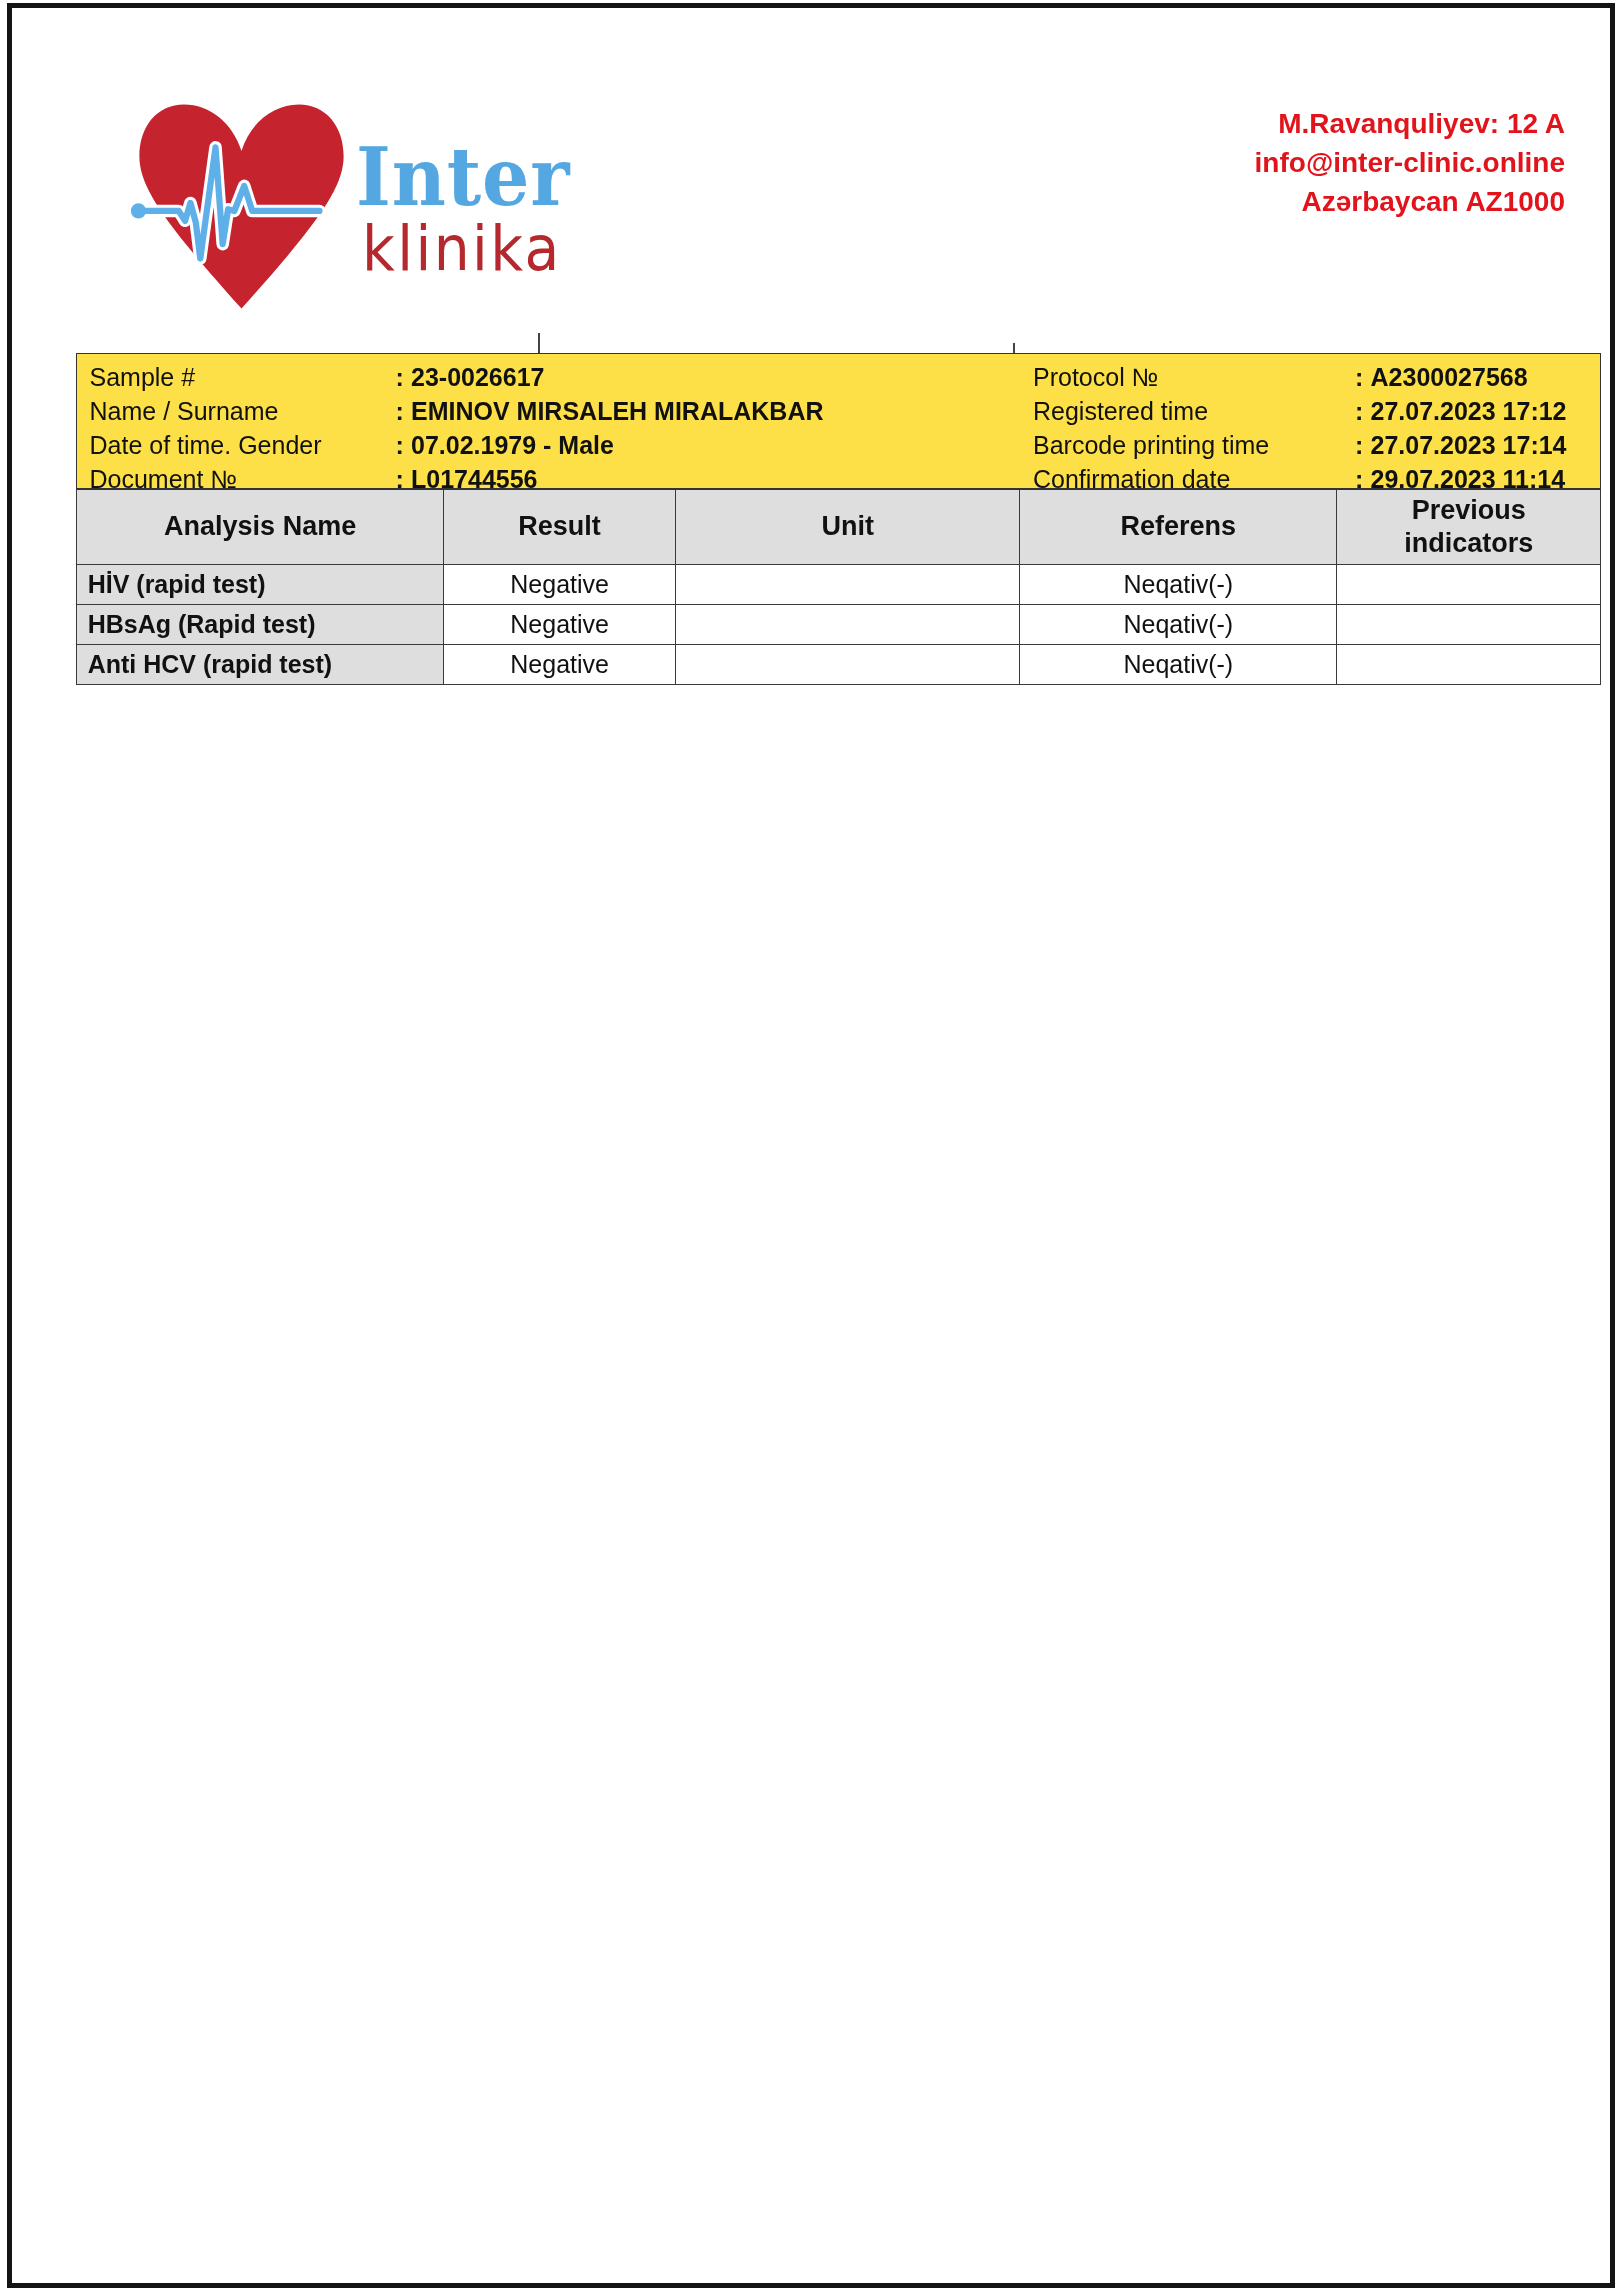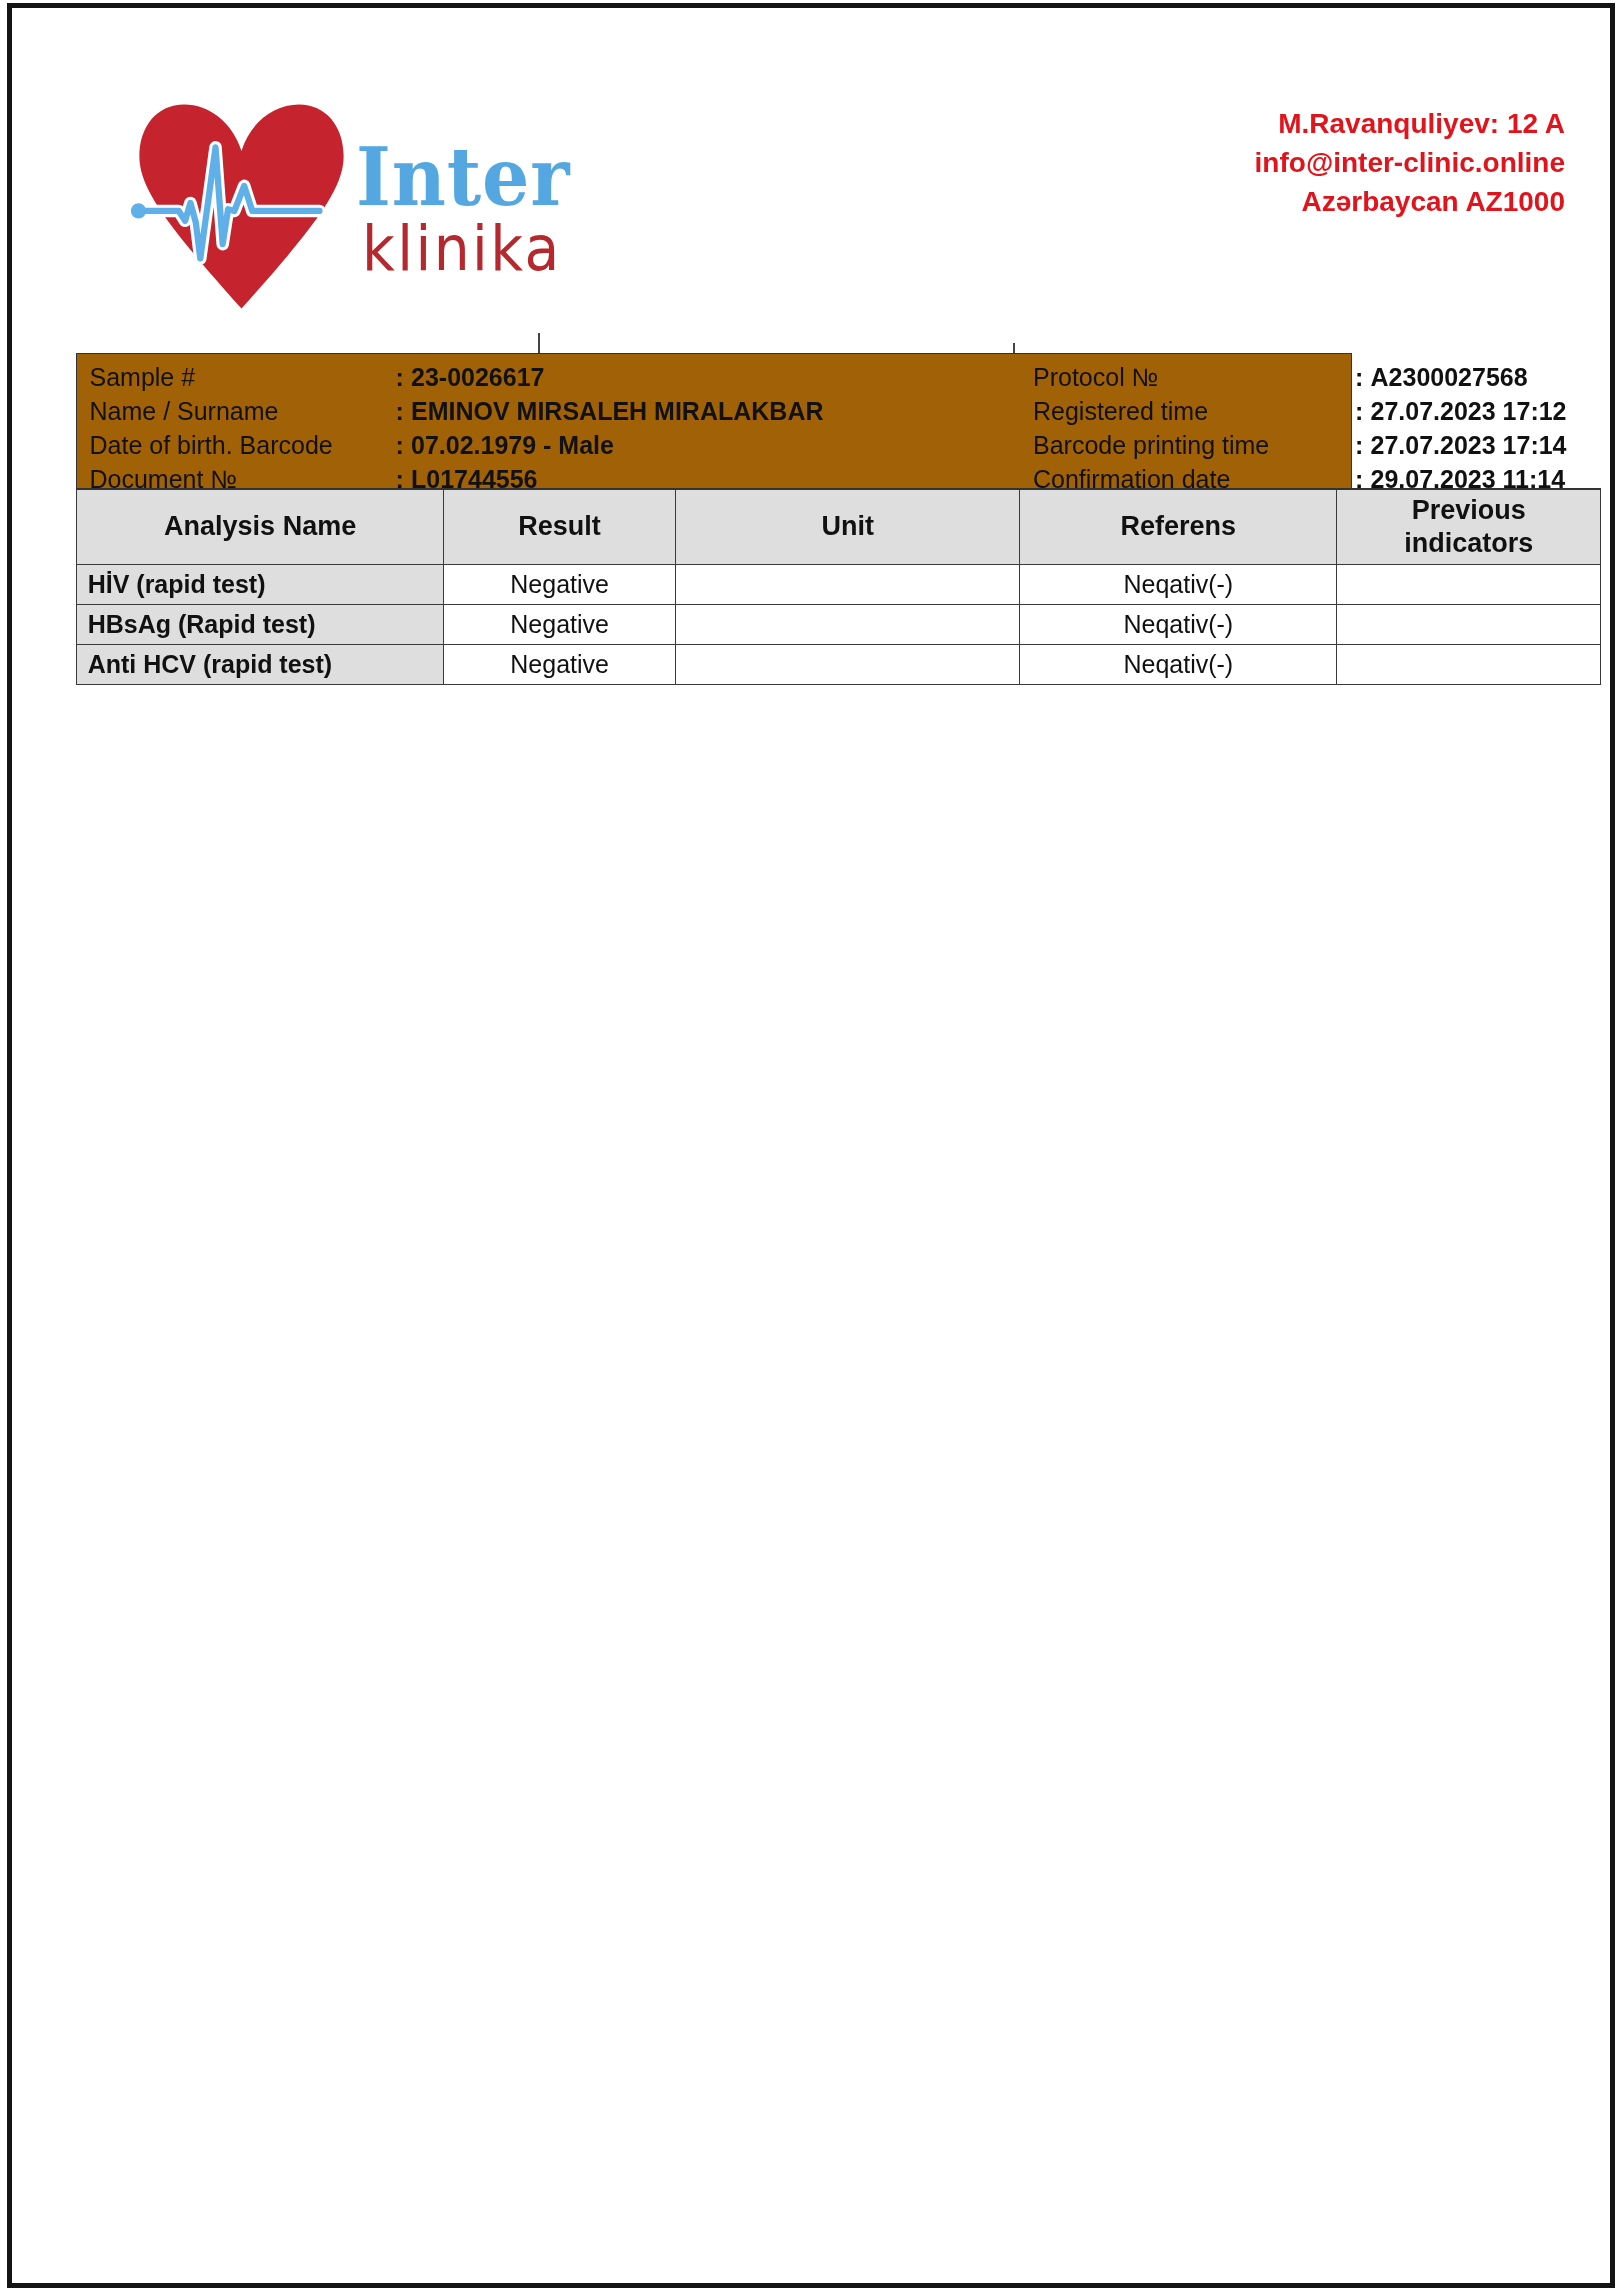--- a/index.html
+++ b/index.html
@@ -27,22 +27,22 @@
   }
 
   
   .contact {
     position:absolute; right:54px; top:104px; text-align:right;
     color:#e1141c; font-weight:bold; font-size:28px; line-height:39px;
   }
 
   
   .info-box {
-    position:absolute; left:76px; top:353px; width:1276px; height:144px;
-    border:1.8px solid #333333; border-bottom:none; background:#a16207;
+    position:absolute; left:76px; top:353px; width:1525px; height:144px;
+    border:1.8px solid #333333; border-bottom:none; background:#fde047;
     font-size:25px; line-height:34px; padding-top:6.3px;
   }
   .info-col { position:absolute; top:6.3px; }
   .info-col.left  { left:12.5px;  }
   .info-col.right { left:956px; }
   .info-line { white-space:nowrap; }
   .info-label { display:inline-block; }
   .left  .info-label { width:306px; }
   .right .info-label { width:322px; }
   .info-sep, .info-value { font-weight:bold; }
@@ -105,21 +105,21 @@
 
 <div class="info-box">
   <div class="info-col left">
     <div class="info-line">
       <span class="info-label">Sample #</span><span class="info-sep">:</span><span class="info-value">23-0026617</span>
     </div>
     <div class="info-line">
       <span class="info-label">Name / Surname</span><span class="info-sep">:</span><span class="info-value">EMINOV MIRSALEH MIRALAKBAR</span>
     </div>
     <div class="info-line">
-      <span class="info-label">Date of birth. Barcode</span><span class="info-sep">:</span><span class="info-value">07.02.1979 - Male</span>
+      <span class="info-label">Date of time. Gender</span><span class="info-sep">:</span><span class="info-value">07.02.1979 - Male</span>
     </div>
     <div class="info-line">
       <span class="info-label">Document №</span><span class="info-sep">:</span><span class="info-value">L01744556</span>
     </div>
   </div>
   <div class="info-col right">
     <div class="info-line">
       <span class="info-label">Protocol №</span><span class="info-sep">:</span><span class="info-value">A2300027568</span>
     </div>
     <div class="info-line">

